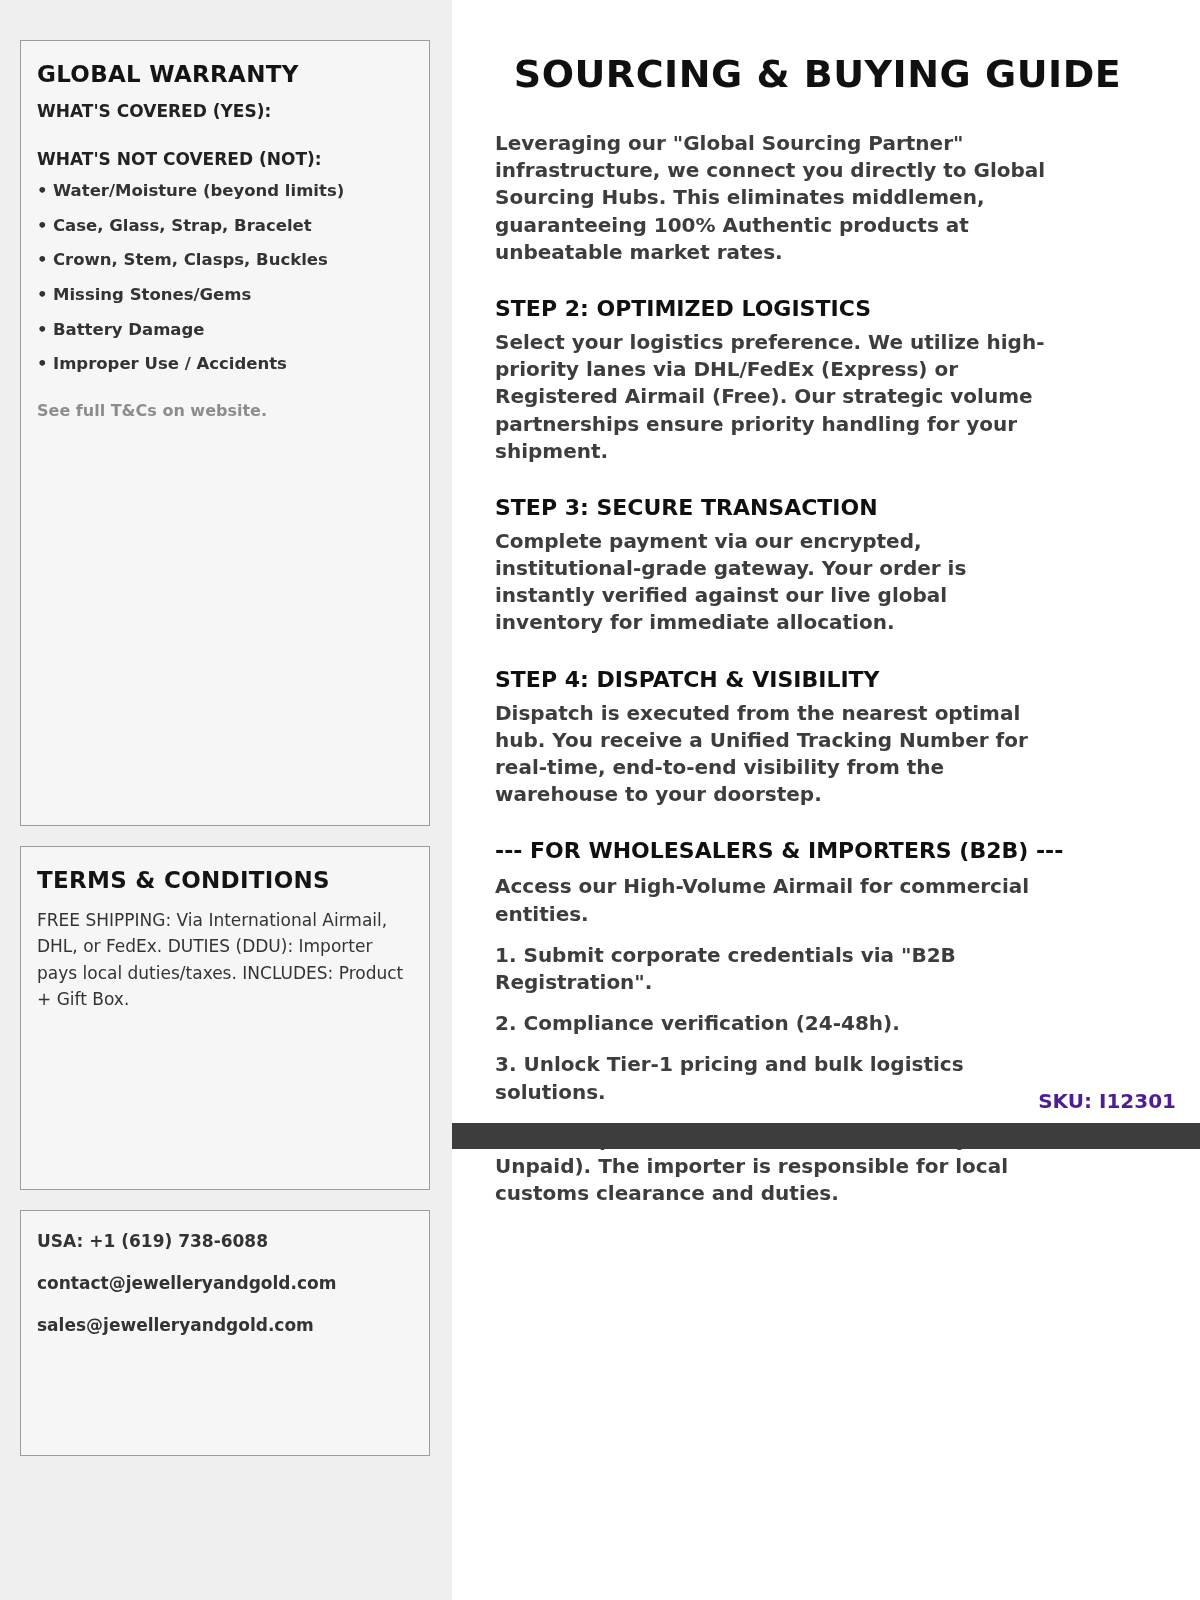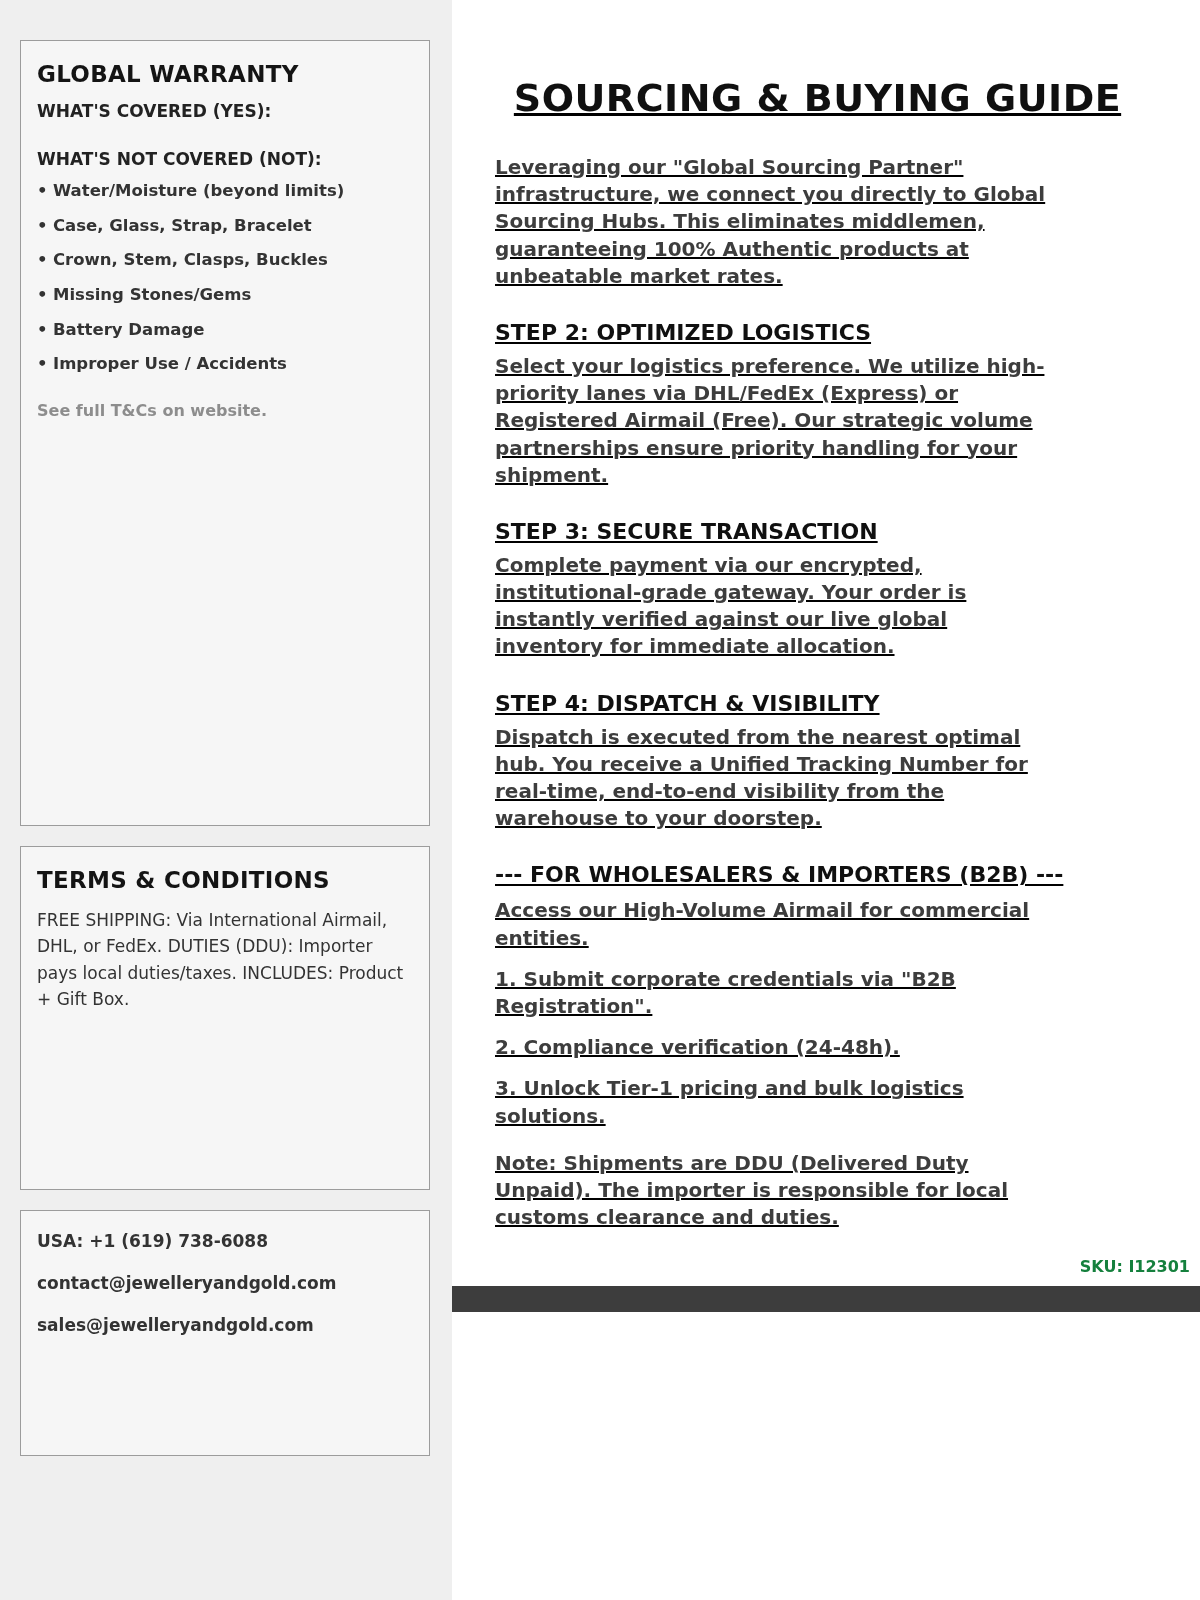--- a/index.html
+++ b/index.html
@@ -80,24 +80,23 @@
     font-weight: 700;
     color: #333333;
     margin-bottom: 22px;
   }
 
   
   .main {
     position: absolute;
     left: 452px; top: 0;
     width: 748px;
-    height: 1312px;
+    height: 1149px;
     background: #ffffff;
-    padding: 76px 60px 0 43px;
-    text-decoration: underline;
+    padding: 52px 60px 0 43px;
   }
   .main h1 {
     text-align: center;
     font-size: 38px;
     font-weight: 700;
     color: #101010;
     letter-spacing: 0.5px;
     margin-bottom: 34px;
   }
   .step { margin-bottom: 30px; }
@@ -113,25 +112,25 @@
     color: #3d3d3d;
     line-height: 1.36;
     max-width: 555px;
   }
   .b2b h2 { margin-bottom: 10px; }
   .b2b p { margin-bottom: 14px; }
   .b2b .note { margin-top: 20px; }
 
   .sku {
     position: absolute;
-    right: 10px;
+    right: 24px;
     bottom: 36px;
-    font-size: 16px;
-    font-weight: 700;
-    color: #15803d;
+    font-size: 20px;
+    font-weight: 700;
+    color: #4c1d95;
   }
   .footer-bar {
     position: absolute;
     left: 0; right: 0; bottom: 0;
     height: 26px;
     background: #3d3d3d;
   }
 </style>
 </head>
 <body>

